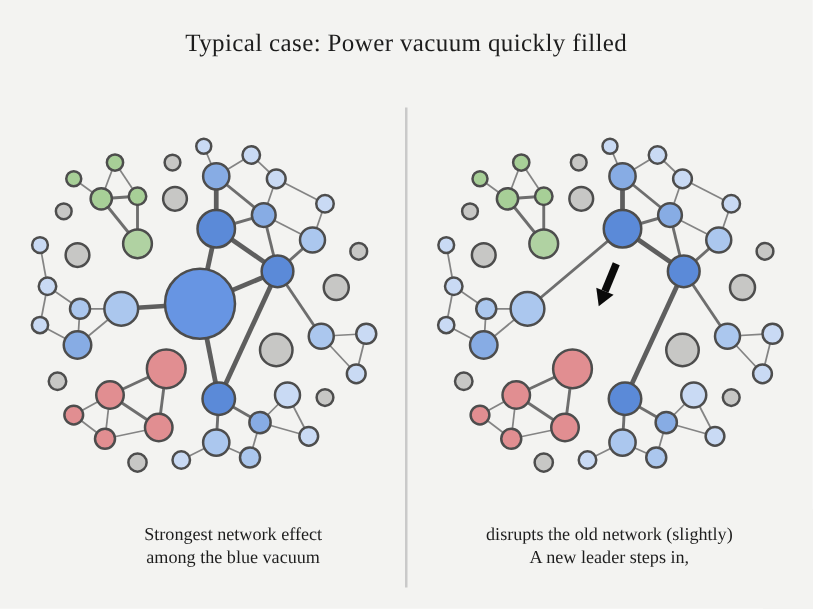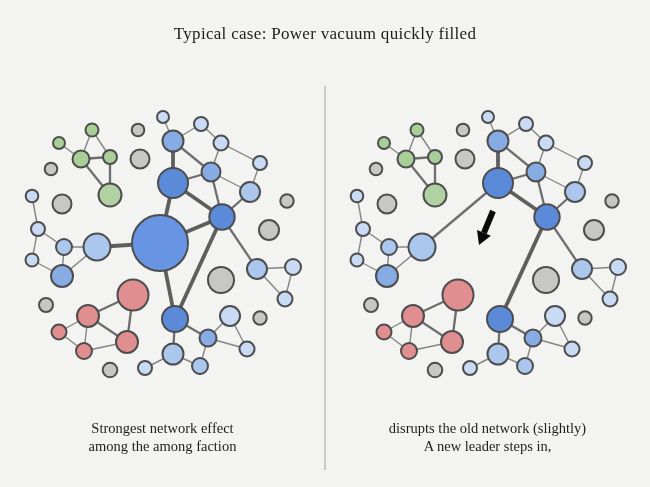--- a/index.html
+++ b/index.html
@@ -1,22 +1,22 @@
 <!DOCTYPE html>
 <html><head>
 <meta charset="utf-8">
 <style>
   html,body{margin:0;padding:0;}
   .stage{position:relative;width:650px;height:487px;overflow:hidden;
          font-family:"Liberation Serif", serif;}
   .title{position:absolute;top:24px;left:0;width:100%;text-align:center;
-         font-size:17px;letter-spacing:0.3px;}
+         font-size:20px;letter-spacing:0.3px;}
   .divider{position:absolute;left:324px;top:86px;width:2px;height:384px;}
   .panel{position:absolute;top:85px;width:325px;height:402px;}
-  .panel-left{left:0;}
+  .panel-left{left:0;padding-left:48px;}
   .panel-right{left:325px;}
   .net-svg{position:absolute;top:0;left:0;}
   .caption{position:absolute;top:334px;left:0;width:100%;text-align:center;
            font-size:14.5px;line-height:18px;}
 </style>
 </head>
 <body>
 
 <div class="stage" style="background: rgb(243, 243, 241);">
   <div class="title" style="color: rgb(29, 29, 29);">Typical case: Power vacuum quickly filled</div>
@@ -116,21 +116,21 @@
         <circle cx="200" cy="281" r="8" fill="#abc7ee" stroke="#4d4d4d" stroke-width="2"></circle>
         <circle cx="145" cy="283" r="7" fill="#c9daf4" stroke="#4d4d4d" stroke-width="2"></circle>
         <circle cx="133" cy="210" r="15.5" fill="#e18e91" stroke="#4d4d4d" stroke-width="2"></circle>
         <circle cx="88" cy="231" r="11" fill="#e18e91" stroke="#4d4d4d" stroke-width="2"></circle>
         <circle cx="59" cy="247" r="7.5" fill="#e18e91" stroke="#4d4d4d" stroke-width="2"></circle>
         <circle cx="84" cy="266" r="8" fill="#e18e91" stroke="#4d4d4d" stroke-width="2"></circle>
         <circle cx="127" cy="257" r="11" fill="#e18e91" stroke="#4d4d4d" stroke-width="2"></circle>
       </svg>
     <div class="caption" style="color: rgb(29, 29, 29);">
       <div>Strongest network effect</div>
-      <div>among the among faction</div>
+      <div>among the blue vacuum</div>
     </div>
   </div>
 
   <div class="panel panel-right">
     <svg class="net-svg" id="svg-right" width="325" height="315" viewBox="0 0 325 315">
         <line x1="59" y1="58" x2="81" y2="74" stroke="#848484" stroke-width="1.4"></line>
         <line x1="92" y1="45" x2="81" y2="74" stroke="#848484" stroke-width="1.4"></line>
         <line x1="92" y1="45" x2="110" y2="72" stroke="#848484" stroke-width="1.4"></line>
         <line x1="81" y1="74" x2="110" y2="72" stroke="#6e6e6e" stroke-width="2.3"></line>
         <line x1="81" y1="74" x2="110" y2="110" stroke="#6e6e6e" stroke-width="2.3"></line>

